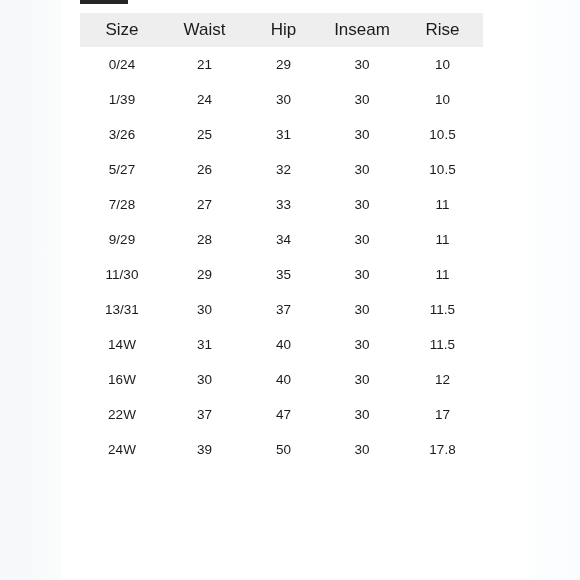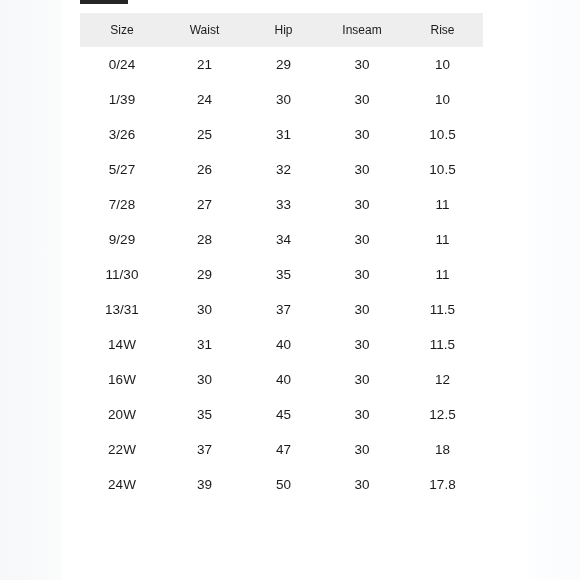--- a/index.html
+++ b/index.html
@@ -64,21 +64,21 @@
     border-collapse: collapse;
     table-layout: fixed;
   }
 
   table.size-chart thead tr {
     background: #eeeeee;
   }
 
   table.size-chart th {
     height: 34px;
-    font-size: 12px;
+    font-size: 17px;
     font-weight: normal;
     color: #1b1b1b;
     text-align: center;
     padding: 0;
     vertical-align: middle;
   }
 
   table.size-chart td {
     height: 35px;
     font-size: 13.5px;
@@ -211,32 +211,25 @@
             <td class="c-rise">11.5</td>
           </tr>
           <tr>
             <td class="c-size">16W</td>
             <td class="c-waist">30</td>
             <td class="c-hip">40</td>
             <td class="c-inseam">30</td>
             <td class="c-rise">12</td>
           </tr>
           <tr>
-            <td class="c-size">20W</td>
-            <td class="c-waist">35</td>
-            <td class="c-hip">45</td>
-            <td class="c-inseam">30</td>
-            <td class="c-rise">12.5</td>
-          </tr>
-          <tr>
             <td class="c-size">22W</td>
             <td class="c-waist">37</td>
             <td class="c-hip">47</td>
             <td class="c-inseam">30</td>
-            <td class="c-rise">18</td>
+            <td class="c-rise">17</td>
           </tr>
           <tr>
             <td class="c-size">24W</td>
             <td class="c-waist">39</td>
             <td class="c-hip">50</td>
             <td class="c-inseam">30</td>
             <td class="c-rise">17.8</td>
           </tr>
         </tbody>
     </table>

